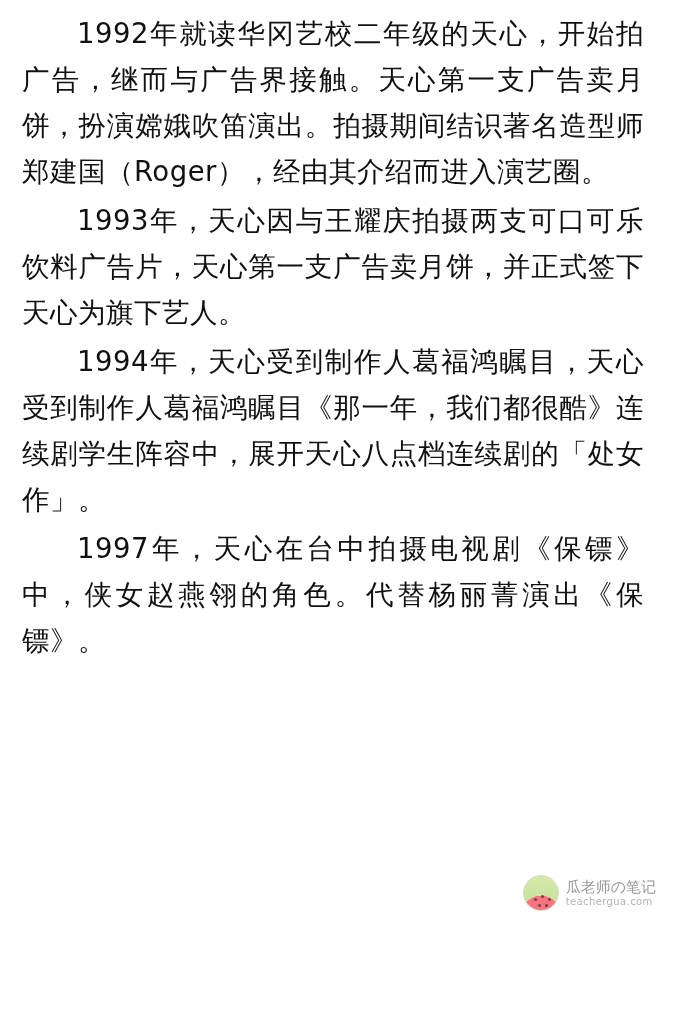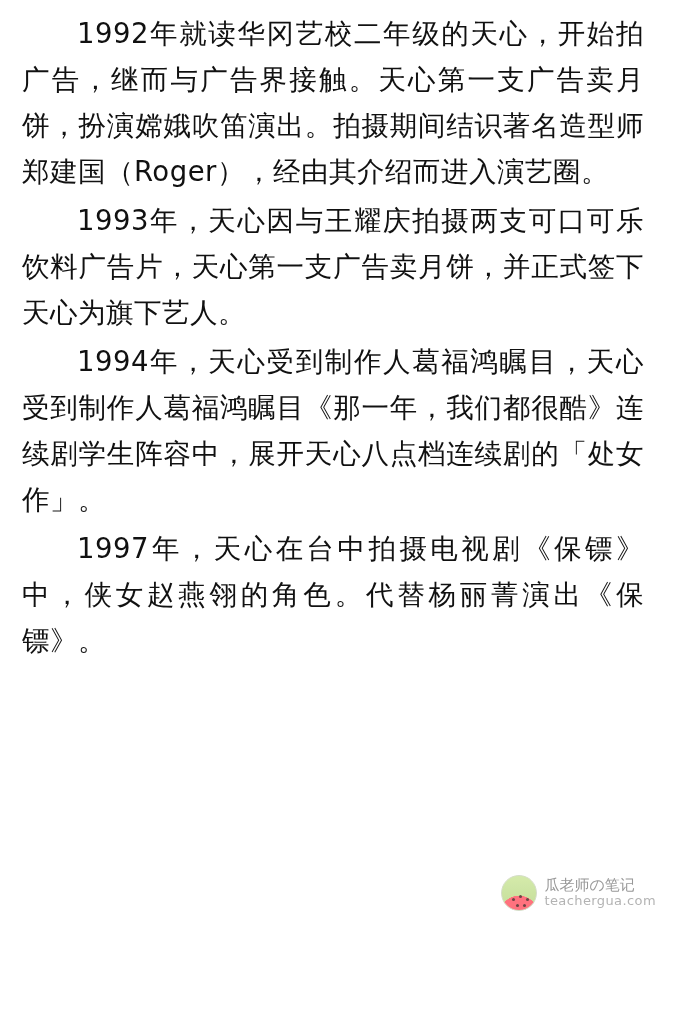--- a/index.html
+++ b/index.html
@@ -67,21 +67,21 @@
   .wm-text {
     display: flex;
     flex-direction: column;
     line-height: 1.15;
   }
   .wm-title {
     font-size: 15px;
     color: #8a8a8a;
   }
   .wm-sub {
-    font-size: 13px;
+    font-size: 10px;
     color: #a9a9a9;
     letter-spacing: 0.4px;
   }
 </style>
 </head>
 <body>
 
 <div class="page">
   <p class="para">1992年就读华冈艺校二年级的天心，开始拍广告，继而与广告界接触。天心第一支广告卖月饼，扮演嫦娥吹笛演出。拍摄期间结识著名造型师郑建国（Roger），经由其介绍而进入演艺圈。</p>
   <p class="para">1993年，天心因与王耀庆拍摄两支可口可乐饮料广告片，天心第一支广告卖月饼，并正式签下天心为旗下艺人。</p>

